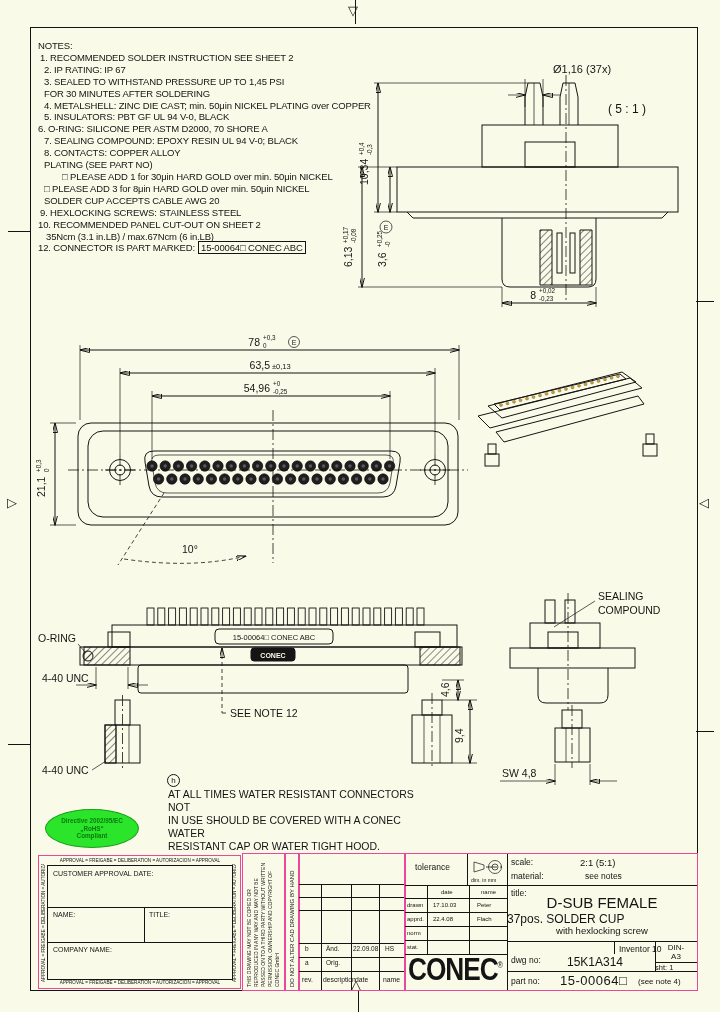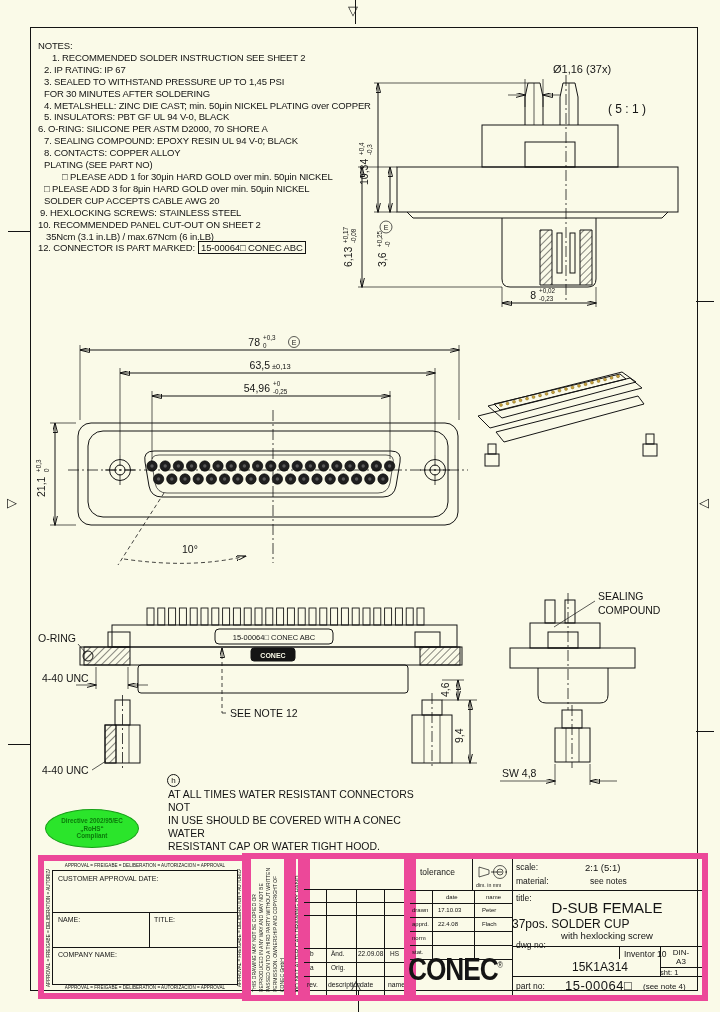--- a/index.html
+++ b/index.html
@@ -32,21 +32,21 @@
   
   #warn{left:168px;top:788px;width:270px;font-size:10.5px;line-height:13px;}
   #warnMark{left:167px;top:774px;width:11px;height:11px;border:1px solid #141414;border-radius:50%;
             font-size:8px;line-height:11px;text-align:center;}
   
   #badge{left:45px;top:809px;width:92px;height:37px;background:#2BE52B;border:1px solid #18a018;
          border-radius:50%;text-align:center;color:#0B7A0B;font-weight:bold;
          display:flex;flex-direction:column;justify-content:center;}
   #badge div{font-size:6.3px;line-height:7.5px;}
   
-  .blk{position:absolute;border:6px solid #ec4899;}
+  .blk{position:absolute;border:1px solid #ec4899;}
   .tinytxt{position:absolute;font-size:4.6px;line-height:5px;white-space:nowrap;overflow:hidden;}
   .rot{transform:rotate(-90deg);transform-origin:0 0;}
   .cellLbl{position:absolute;font-size:7px;}
   .tb-lbl{position:absolute;font-size:8.5px;}
   .tb-small{position:absolute;font-size:6px;}
   #logoTB{position:absolute;left:406px;top:951px;width:98px;text-align:center;font-size:25px;
           font-weight:900;letter-spacing:-1px;transform:scale(1.05,1.25);transform-origin:center top;}
   #logoTB sup{font-size:7px;font-weight:400;}
   .revCell{position:absolute;font-size:6.5px;}
   .revHead{position:absolute;font-size:6.8px;}
@@ -75,21 +75,21 @@
   <span class="mark" style="left:351px;top:978px">△</span>
   <span class="mark" style="left:7px;top:496px">▷</span>
   <span class="mark" style="left:699px;top:496px">◁</span>
   <div class="hline" style="left:8px;top:231px;width:22px"></div>
   <div class="hline" style="left:8px;top:744px;width:22px"></div>
   <div class="hline" style="left:696px;top:301px;width:18px"></div>
   <div class="hline" style="left:696px;top:731px;width:18px"></div>
 
   <div id="notes" class="abs">
     <div>NOTES:</div>
-    <div style="margin-left:14px">1. RECOMMENDED SOLDER INSTRUCTION SEE SHEET 2</div>
+    <div style="margin-left:2px">1. RECOMMENDED SOLDER INSTRUCTION SEE SHEET 2</div>
     <div style="margin-left:6px">2. IP RATING: IP 67</div>
     <div style="margin-left:6px">3. SEALED TO WITHSTAND PRESSURE UP TO 1,45 PSI</div>
     <div style="margin-left:6px" class="cont">FOR 30 MINUTES AFTER SOLDERING</div>
     <div style="margin-left:6px">4. METALSHELL: ZINC DIE CAST; min. 50μin NICKEL PLATING over COPPER</div>
     <div style="margin-left:6px">5. INSULATORS: PBT GF UL 94 V-0, BLACK</div>
     <div style="margin-left:0">6. O-RING: SILICONE PER ASTM D2000, 70 SHORE A</div>
     <div style="margin-left:6px">7. SEALING COMPOUND: EPOXY RESIN UL 94 V-0; BLACK</div>
     <div style="margin-left:6px">8. CONTACTS: COPPER ALLOY</div>
     <div style="margin-left:6px" class="cont">PLATING (SEE PART NO)</div>
     <div style="margin-left:24px" class="cont">□  PLEASE ADD 1 for 30μin HARD GOLD over min. 50μin NICKEL</div>
@@ -580,21 +580,21 @@
     <div class="tb-small" style="left:72px;top:62px">Flach</div>
     <div class="tb-small" style="left:2px;top:76px">norm</div>
     <div class="tb-small" style="left:2px;top:90px">stat.</div>
 
     <div class="tb-lbl" style="left:106px;top:34px">title:</div>
     <div class="abs" style="left:102px;top:40px;width:190px;text-align:center;font-size:15px">D-SUB FEMALE</div>
     <div class="abs" style="left:102px;top:58px;width:190px;text-align:left;font-size:12px">37pos. SOLDER CUP</div>
     <div class="abs" style="left:102px;top:71px;width:190px;text-align:center;font-size:9.5px">with hexlocking screw</div>
 
     <div class="hline" style="left:102px;top:87px;width:190px"></div>
-    <div class="tb-lbl" style="left:106px;top:81px">dwg no:</div>
+    <div class="tb-lbl" style="left:106px;top:101px">dwg no:</div>
     <div class="vline" style="left:209px;top:87px;height:13px"></div>
     <div class="tb-lbl" style="left:214px;top:90px">Inventor 10</div>
     <div class="abs" style="left:120px;top:101px;width:140px;text-align:center;font-size:12px">15K1A314</div>
 
     <div class="vline" style="left:250px;top:87px;height:30px"></div>
     <div class="hline" style="left:250px;top:108px;width:42px"></div>
     <div class="abs" style="left:250px;top:89px;width:42px;text-align:center;font-size:8px;line-height:9px">
       <span>DIN-</span><br>
       <span>A3</span>
     </div>

